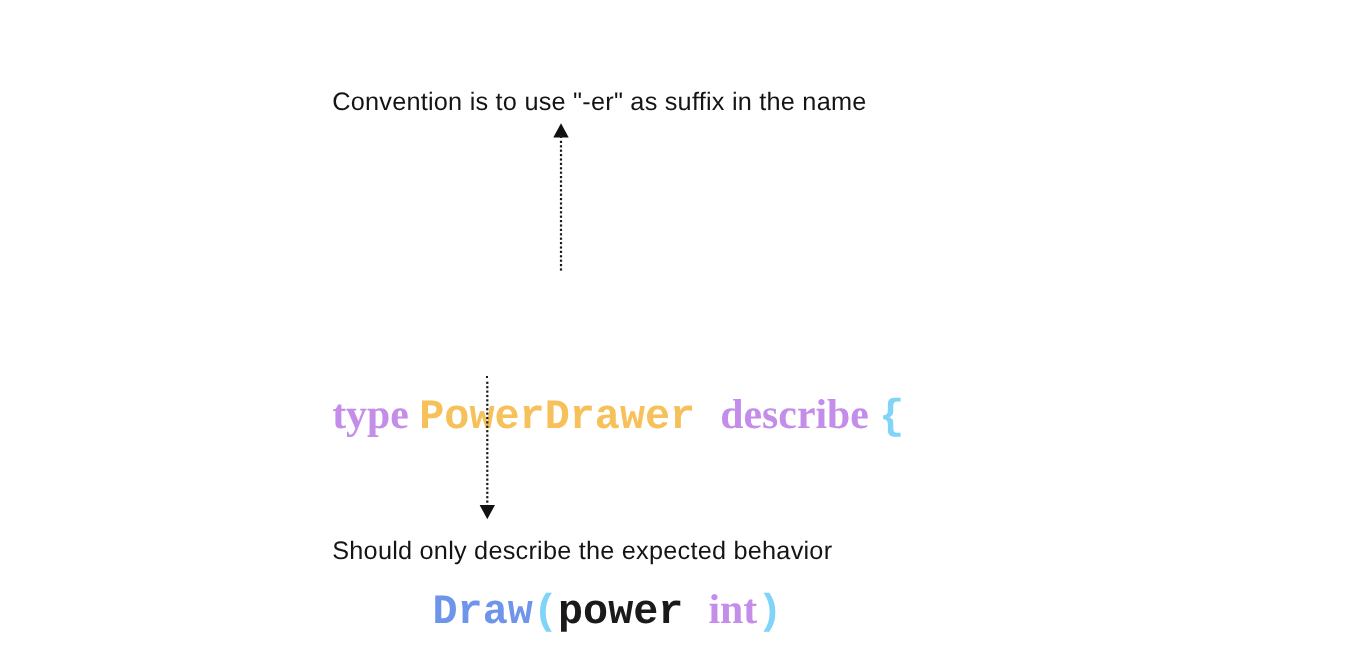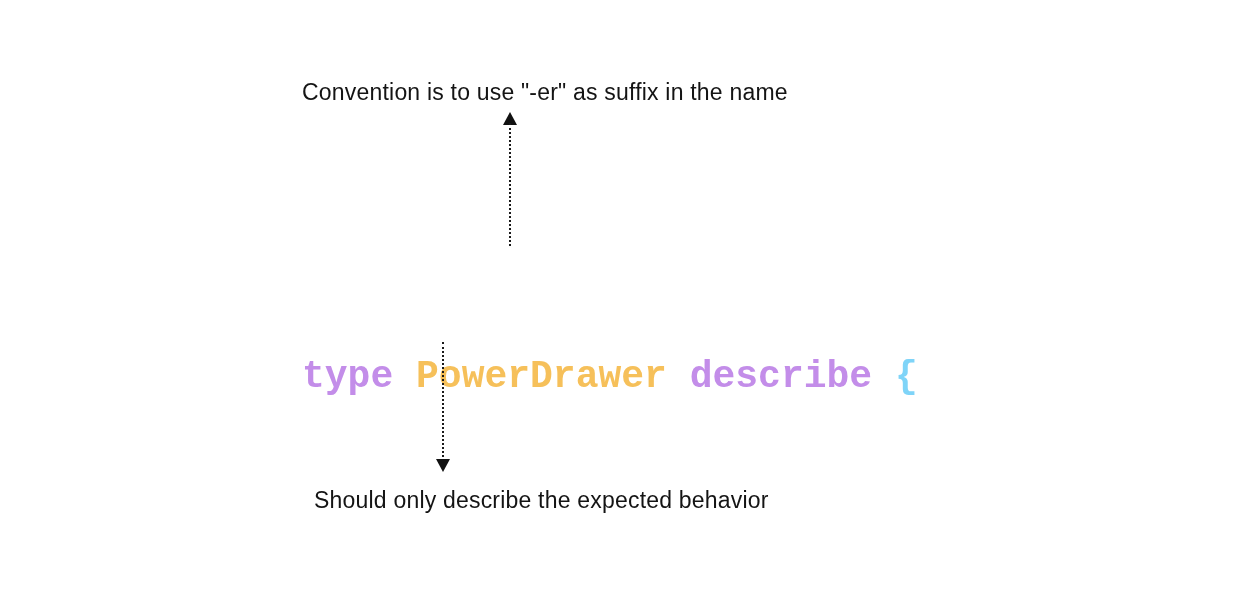--- a/index.html
+++ b/index.html
@@ -18,34 +18,34 @@
   .caption {
     position: absolute;
     font-size: 23px;
     line-height: 27px;
     color: #141414;
     white-space: nowrap;
     letter-spacing: 0.2px;
   }
   .caption b { font-weight: normal; }
   .caption-top { left: 302px; top: 79px; }
-  .caption-bottom { left: 314px; top: 487px; }
+  .caption-bottom { left: 302px; top: 487px; }
 
   .code {
     position: absolute;
     left: 302px;
     top: 232px;
     font-family: "Liberation Mono", monospace;
     font-size: 38px;
     font-weight: bold;
     line-height: 58px;
     white-space: pre;
     letter-spacing: 0;
   }
-  .tok-kw   { color: var(--kw); }
+  .tok-kw   { color: var(--kw); font-family: Liberation Serif, serif; }
   .tok-type { color: var(--type); text-align: center; }
   .tok-fn   { color: var(--fn); }
   .tok-punc { color: var(--punc); }
   .tok-plain{ color: var(--plain); }
 
   .arrow {
     position: absolute;
     width: 16px;
   }
   .arrow-up   { left: 502px; top: 112px; height: 134px; }
@@ -76,20 +76,21 @@
 
   <div class="caption caption-top"><span>Convention is to use "</span><b>-er</b><span>" as suffix in the name</span></div>
 
   <div class="arrow arrow-up">
     <div class="head"></div>
     <div class="shaft"></div>
   </div>
 
   <div class="code">
     <div class="code-line"><span class="tok-kw">type </span><span class="tok-type">PowerDrawer</span><span class="tok-plain"> </span><span class="tok-kw">describe </span><span class="tok-punc">{</span></div>
+    <div class="code-line"><span class="tok-plain">    </span><span class="tok-fn">Draw</span><span class="tok-punc">(</span><span class="tok-plain">power </span><span class="tok-kw">int</span><span class="tok-punc">)</span></div>
     
   </div>
 
   <div class="arrow arrow-down">
     <div class="shaft"></div>
     <div class="head"></div>
   </div>
 
   <div class="caption caption-bottom"><span>Should only describe the </span><b>expected behavior</b><span></span></div>
 

